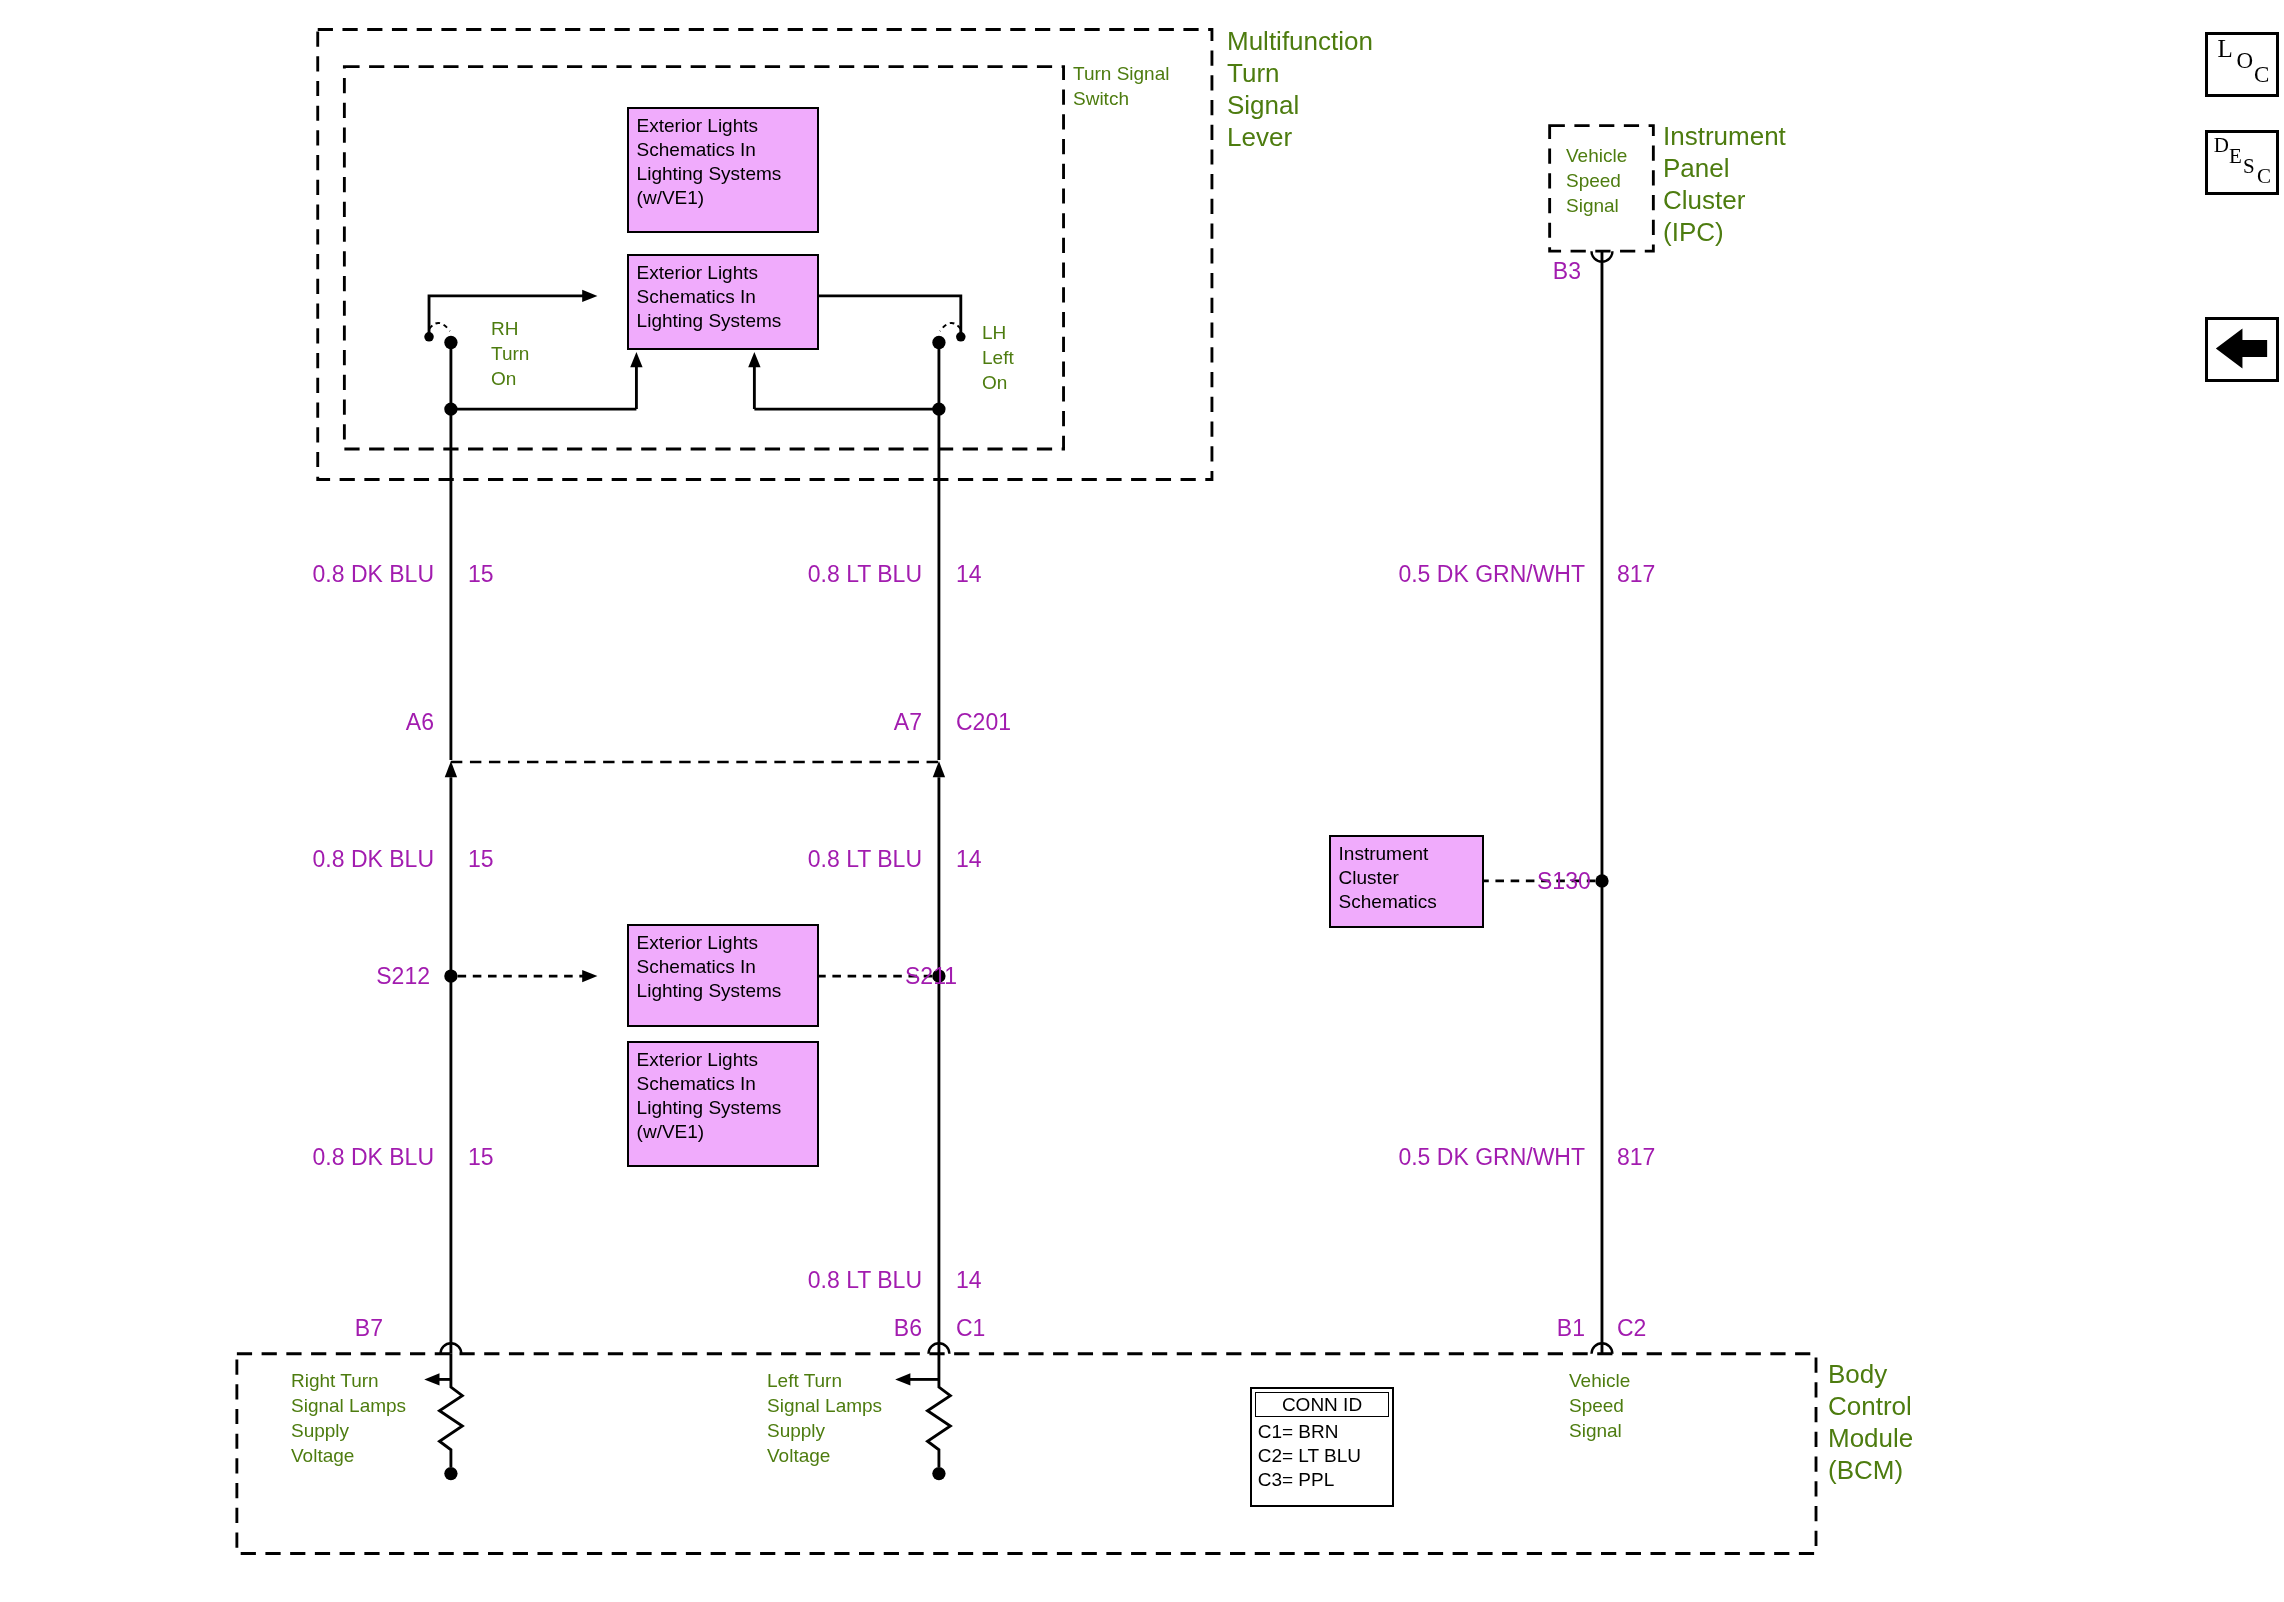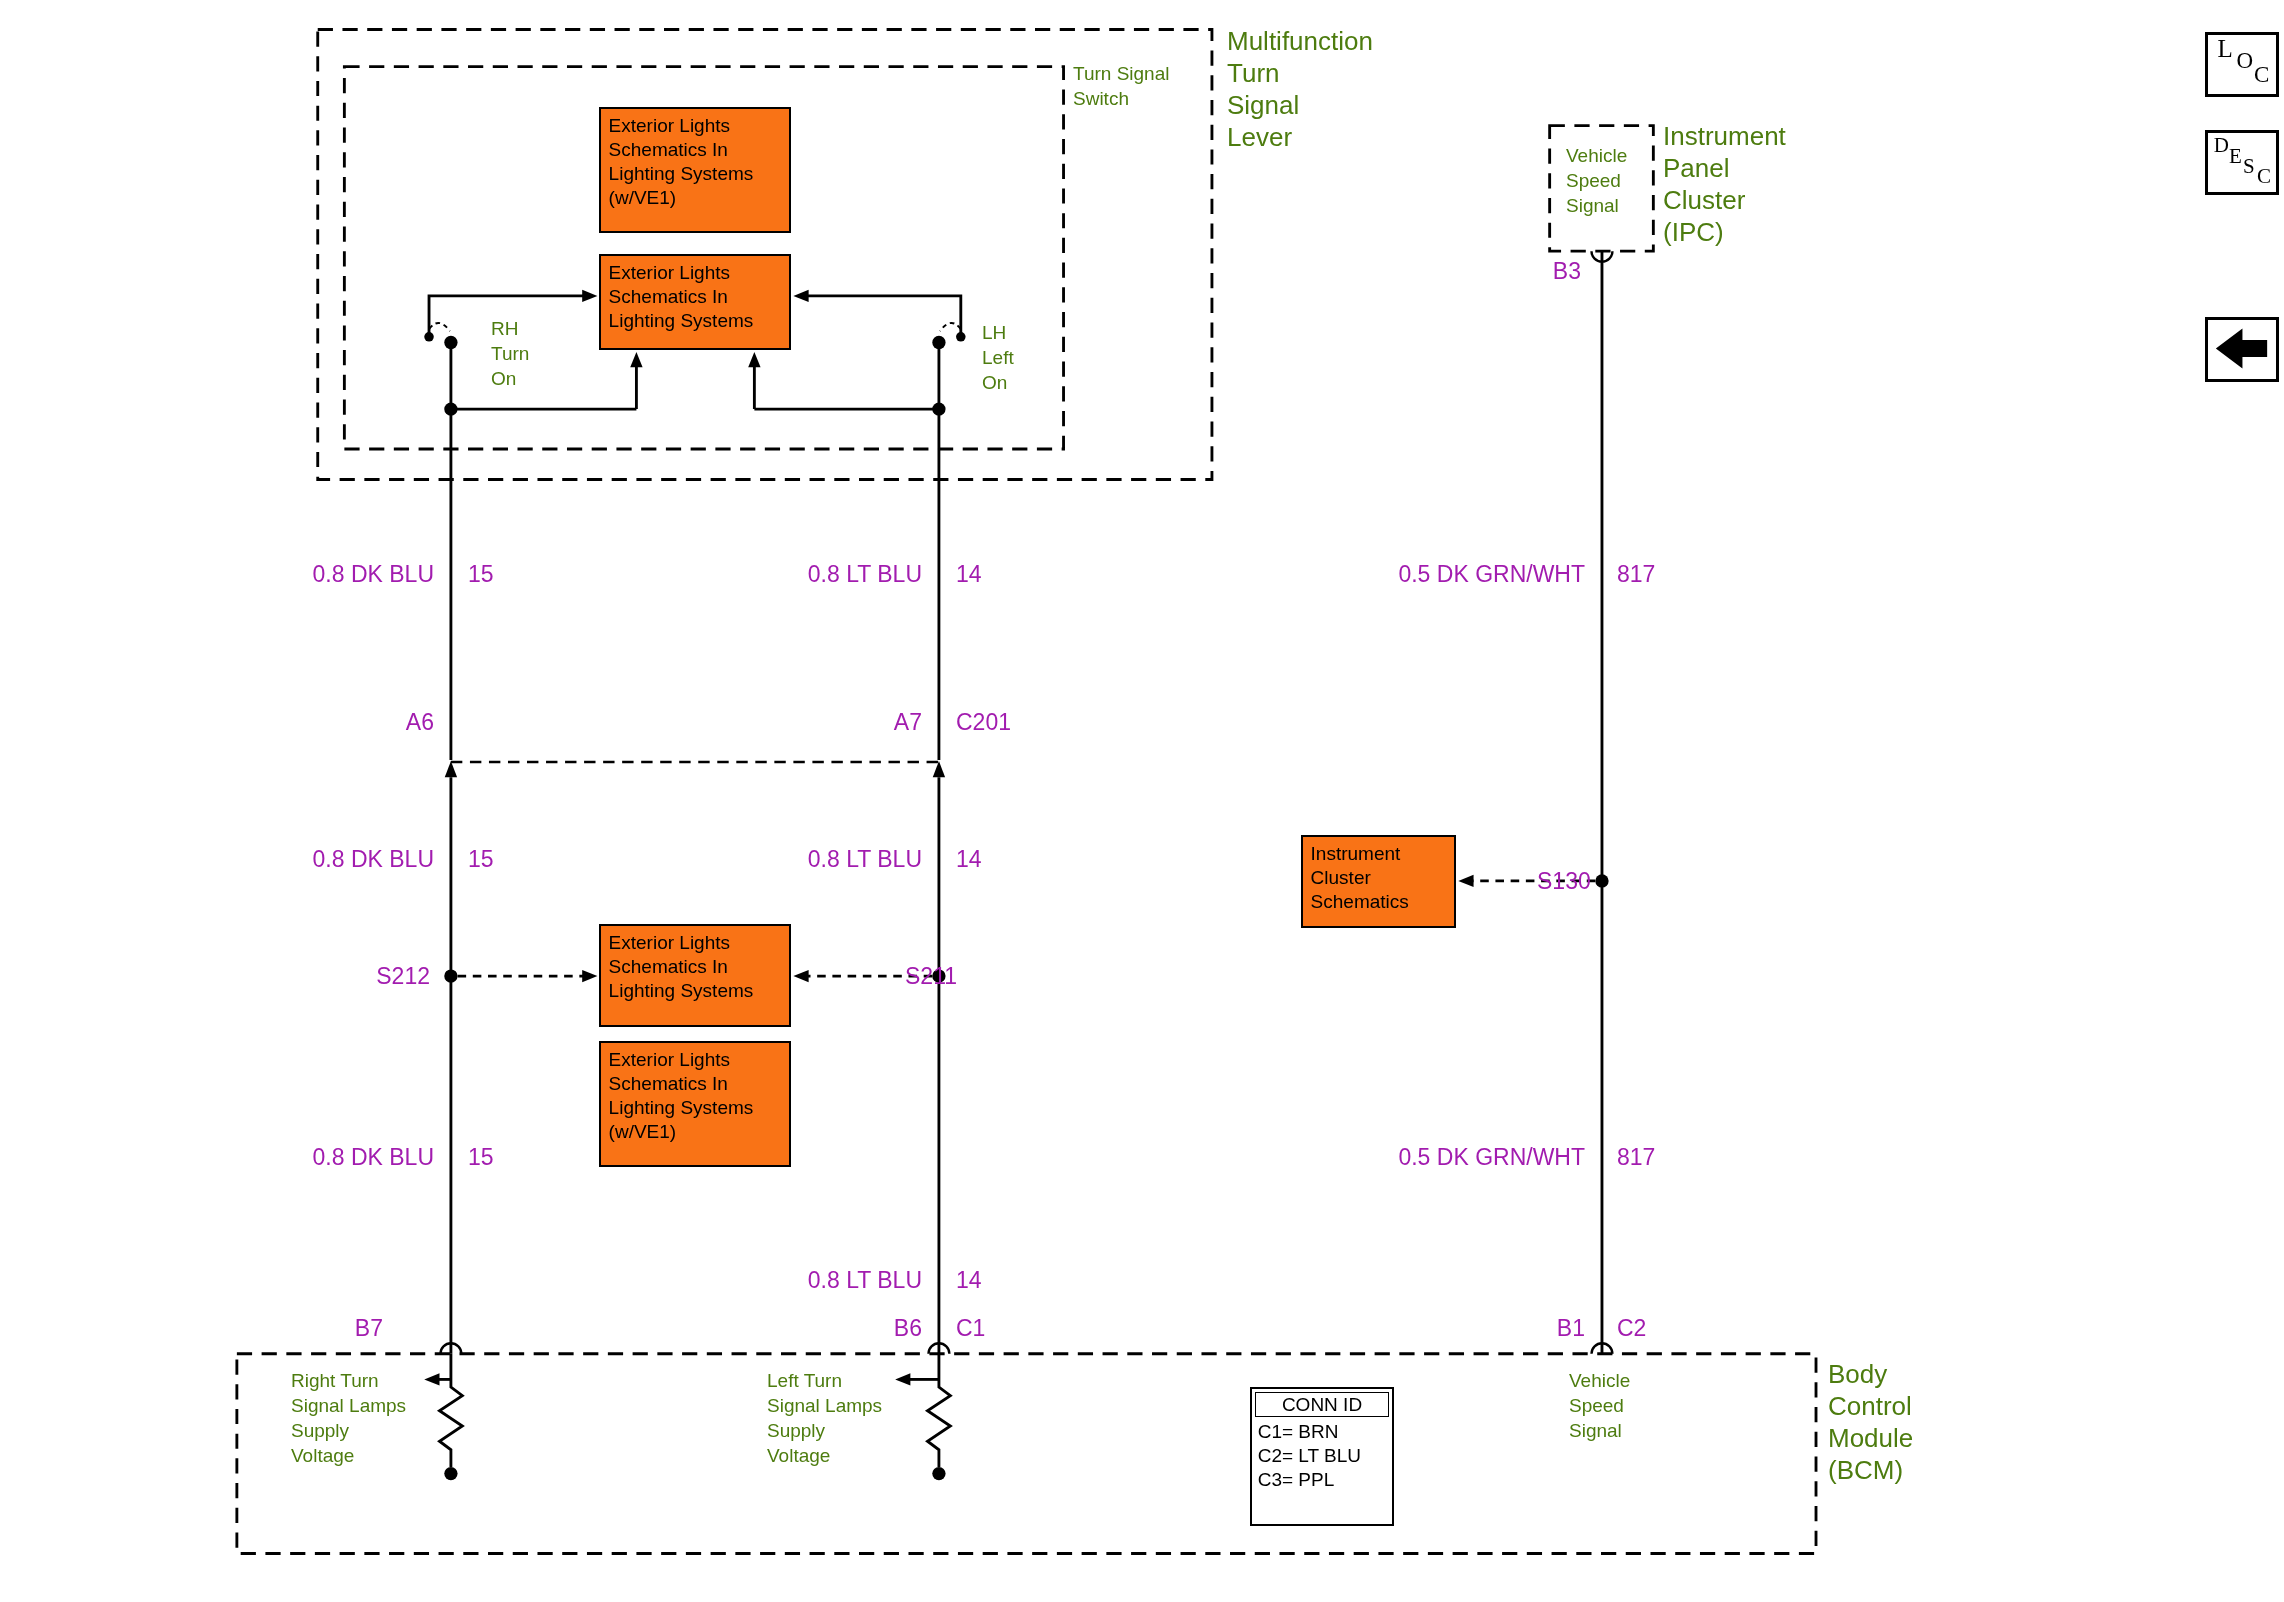--- a/index.html
+++ b/index.html
@@ -23,46 +23,47 @@
   .big { font: 26px/32px "Liberation Sans", sans-serif; }
   .wl {
     position: absolute;
     white-space: nowrap;
     font: 23px/25px "Liberation Sans", sans-serif;
     color: #a21caf;
   }
   .refbox {
     position: absolute;
     border: 2.9px solid #000;
-    background: #f97316;
+    background: #f0abfc;
     padding: 4.8px 7.6px;
     font: 19px/24px "Liberation Sans", sans-serif;
     white-space: pre-line;
     cursor: pointer;
+    margin-left: 28px;
   }
   .navbtn {
     position: absolute;
     left: 2205px;
     width: 74px;
     height: 65px;
     border: 3.8px solid #000;
     background: #fff;
     cursor: pointer;
   }
   .navbtn span {
     position: absolute;
     font-family: "Liberation Serif", serif;
     color: #000;
   }
   .connid {
     position: absolute;
     left: 1250px;
     top: 1387px;
     width: 144px;
-    height: 139px;
+    height: 120px;
     border: 2.9px solid #000;
     background: #fff;
   }
   .connid-header {
     margin: 2.9px;
     border: 1.9px solid #000;
     text-align: center;
     font: 19px/23px "Liberation Sans", sans-serif;
   }
   .connid-row {

